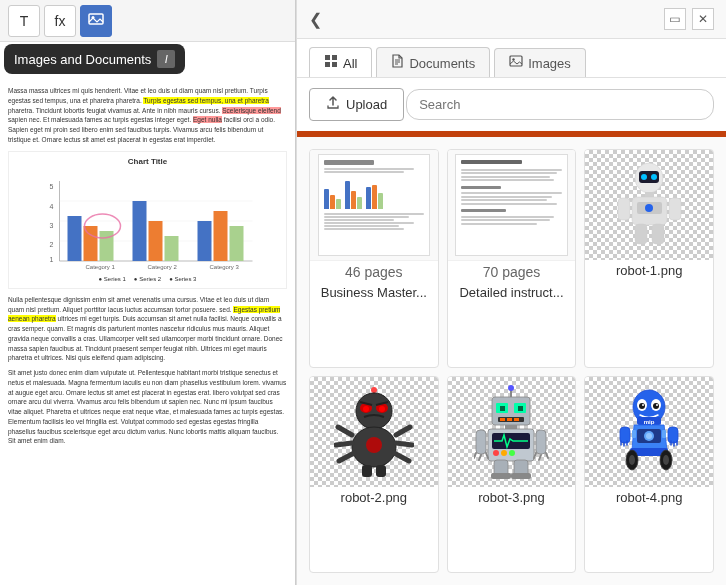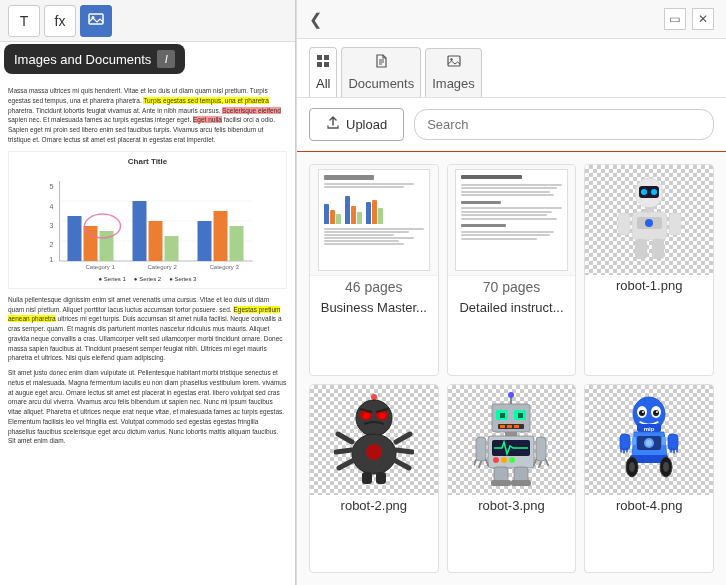--- a/index.html
+++ b/index.html
@@ -166,54 +166,53 @@
     .tab-bar {
       display: flex;
       align-items: center;
       padding: 8px 12px 0;
       gap: 4px;
       border-bottom: 1px solid #e0e0e0;
       background: white;
     }
 
     .tab {
-      padding: 6px 6px;
+      padding: 6px 14px;
       border: 1px solid #ccc;
       border-bottom: none;
       border-radius: 4px 4px 0 0;
       cursor: pointer;
       font-size: 13px;
       display: flex;
-      align-items: center;
+      align-items: flex-end;
       gap: 5px;
       background: #f5f5f5;
       color: #555;
-      flex-direction: column;
     }
 
     .tab.active {
       background: white;
       color: #333;
       border-color: #ccc;
       position: relative;
       z-index: 1;
     }
 
     .tab-icon {
       font-size: 14px;
     }
 
     
     .action-bar {
       display: flex;
       align-items: center;
       padding: 10px 12px;
-      gap: 10px;
-      background: white;
-      border-bottom: 1px solid #c2410c;
+      gap: 2px;
+      background: white;
+      border-bottom: 6px solid #c2410c;
     }
 
     .upload-btn {
       padding: 7px 16px;
       background: white;
       border: 1px solid #aaa;
       border-radius: 4px;
       cursor: pointer;
       font-size: 13px;
       display: flex;

